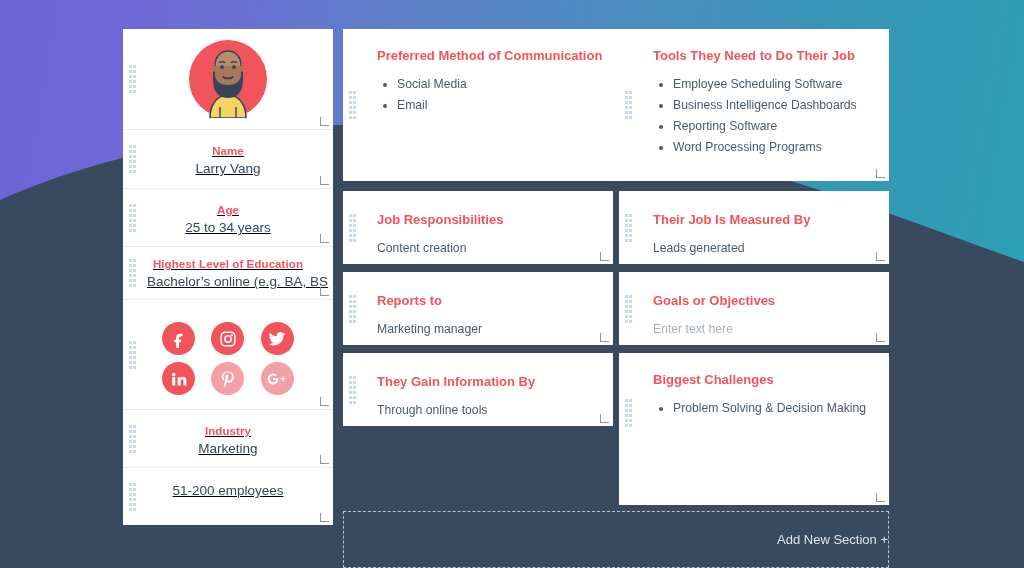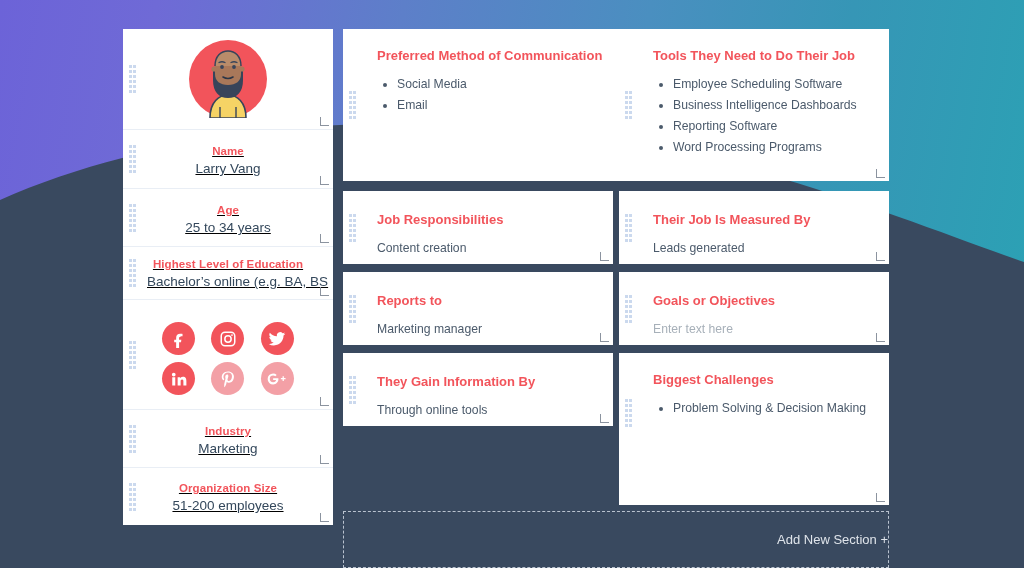--- a/index.html
+++ b/index.html
@@ -384,21 +384,20 @@
             <i></i>
             <i></i>
             <i></i>
             <i></i>
             <i></i>
             <i></i>
             <i></i>
             <i></i>
             <i></i>
         </div>
-        <div class="sec-label">Organization Size</div>
         <div class="sec-value">51-200 employees</div>
         <div class="resize-corner"></div>
       </div>
 
     </div>
 
     <div class="content-card" style="left:343px; top:29px; width:308px; height:152px;">
       <div class="drag-handle">
         <i></i>
           <i></i>

